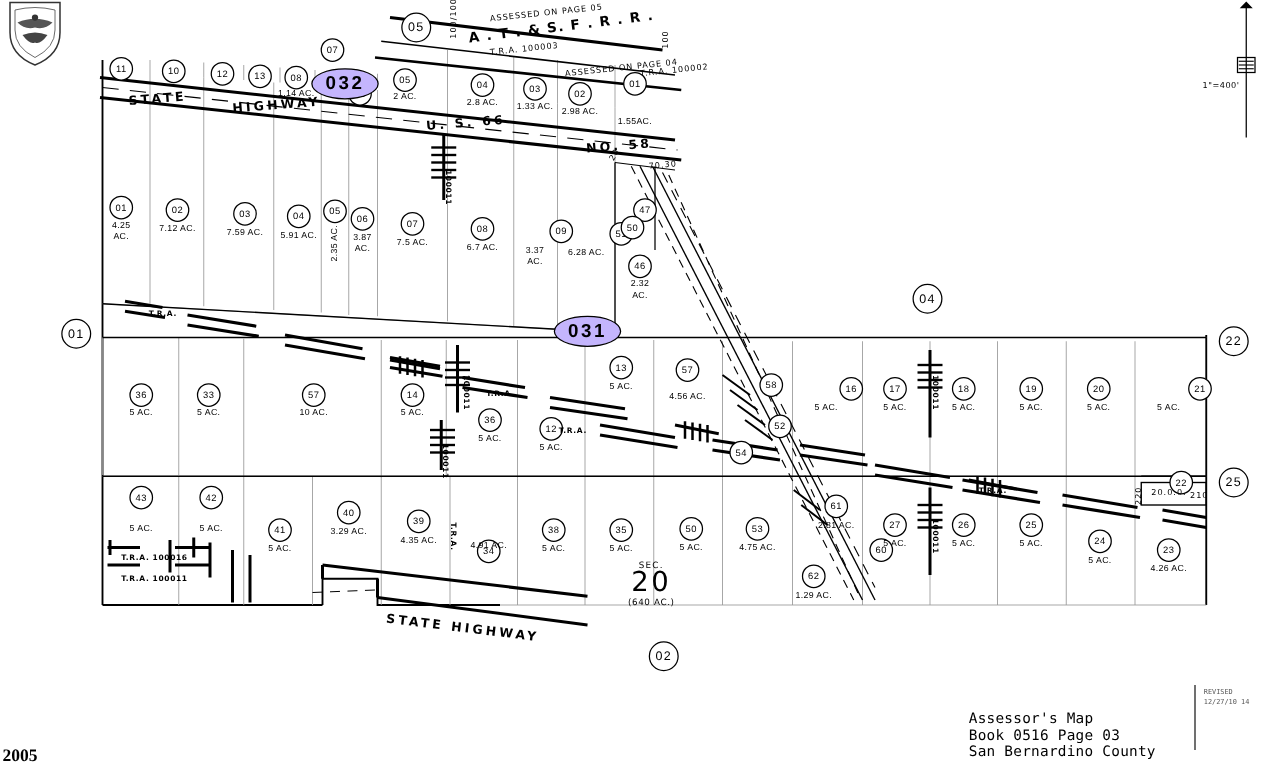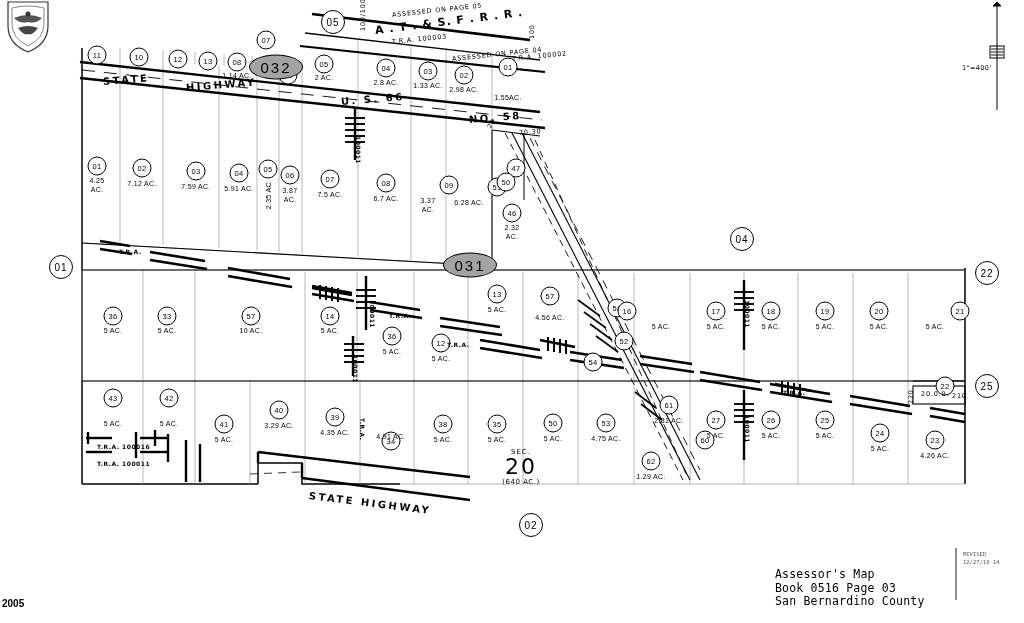--- a/index.html
+++ b/index.html
@@ -13,21 +13,21 @@
          display:flex;align-items:center;justify-content:center;
          font-size:7.5px;letter-spacing:.4px;background:#fff;z-index:6;}
   .acre{position:absolute;transform:translate(-50%,0);
         font-size:7px;text-align:center;letter-spacing:.3px;line-height:9px;z-index:6;}
   .acre.vert{writing-mode:vertical-rl;transform:translate(-50%,0) rotate(180deg);}
 
   
   .povl{position:absolute;transform:translate(-50%,-50%);
         border:1.6px solid #000;border-radius:50%;
         width:52px;height:23px;display:flex;align-items:center;justify-content:center;
-        font-size:15px;font-weight:normal;letter-spacing:2px;background:#a3a3a3;z-index:9;}
+        font-size:15px;font-weight:bold;letter-spacing:2px;background:#c4b5fd;z-index:9;}
 
   
   .edgep{position:absolute;transform:translate(-50%,-50%);
          width:22px;height:22px;border:1.3px solid #000;border-radius:50%;
          display:flex;align-items:center;justify-content:center;
          font-size:10px;letter-spacing:1px;background:#fff;z-index:9;}
 
   
   .road{position:absolute;font-size:10px;font-weight:bold;letter-spacing:2.5px;
         font-family:"DejaVu Sans",sans-serif;z-index:8;white-space:nowrap;}
@@ -39,21 +39,21 @@
   .note{position:absolute;font-size:6.5px;letter-spacing:.8px;
         font-family:"DejaVu Sans",sans-serif;z-index:7;white-space:nowrap;}
 
   
   #titleblock{position:absolute;left:775px;top:568px;z-index:12;
         font-family:"DejaVu Sans Mono",monospace;font-size:11.5px;line-height:13.5px;
         letter-spacing:.2px;}
   #revblock{position:absolute;left:963px;top:550px;z-index:12;
         font-family:"DejaVu Sans Mono",monospace;font-size:5.5px;line-height:8px;color:#555;}
   #yearmark{position:absolute;left:2px;top:598px;z-index:12;
-        font-family:Liberation Sans, sans-serif;font-size:10px;font-weight:bold;}
+        font-family:Liberation Serif, serif;font-size:14px;font-weight:bold;}
   #scalelbl{position:absolute;left:962px;top:64px;z-index:12;
         font-family:"DejaVu Sans",sans-serif;font-size:6.5px;letter-spacing:.4px;}
   #secblock{position:absolute;left:521px;top:448px;transform:translateX(-50%);
         text-align:center;z-index:11;}
   #secblock .s1{font-size:7px;letter-spacing:1px;font-family:"DejaVu Sans",sans-serif;}
   #secblock .s2{font-size:22px;letter-spacing:2px;font-family:"DejaVu Sans",sans-serif;
         line-height:22px;}
   #secblock .s3{font-size:7px;letter-spacing:.5px;font-family:"DejaVu Sans",sans-serif;}
 </style>
 </head>
@@ -387,21 +387,21 @@
     <div class="acre" style="left: 392px; top: 347px;">5 AC.</div>
     <div class="pcirc" style="left: 441px; top: 343px;">12</div>
     <div class="acre" style="left: 441px; top: 354px;">5 AC.</div>
     <div class="pcirc" style="left: 497px; top: 294px;">13</div>
     <div class="acre" style="left: 497px; top: 305px;">5 AC.</div>
     <div class="pcirc" style="left: 550px; top: 296px;">57</div>
     <div class="acre" style="left: 550px; top: 313px;">4.56 AC.</div>
     <div class="pcirc" style="left: 617px; top: 308px;">58</div>
     <div class="pcirc" style="left: 624px; top: 341px;">52</div>
     <div class="pcirc" style="left: 593px; top: 362px;">54</div>
-    <div class="pcirc" style="left: 627px; top: 311px;">16</div>
+    <div class="pcirc" style="left: 681px; top: 311px;">16</div>
     <div class="acre" style="left: 661px; top: 322px;">5 AC.</div>
     <div class="pcirc" style="left: 716px; top: 311px;">17</div>
     <div class="acre" style="left: 716px; top: 322px;">5 AC.</div>
     <div class="pcirc" style="left: 771px; top: 311px;">18</div>
     <div class="acre" style="left: 771px; top: 322px;">5 AC.</div>
     <div class="pcirc" style="left: 825px; top: 311px;">19</div>
     <div class="acre" style="left: 825px; top: 322px;">5 AC.</div>
     <div class="pcirc" style="left: 879px; top: 311px;">20</div>
     <div class="acre" style="left: 879px; top: 322px;">5 AC.</div>
     <div class="pcirc" style="left: 935px; top: 311px; margin-left: 25px;">21</div>

